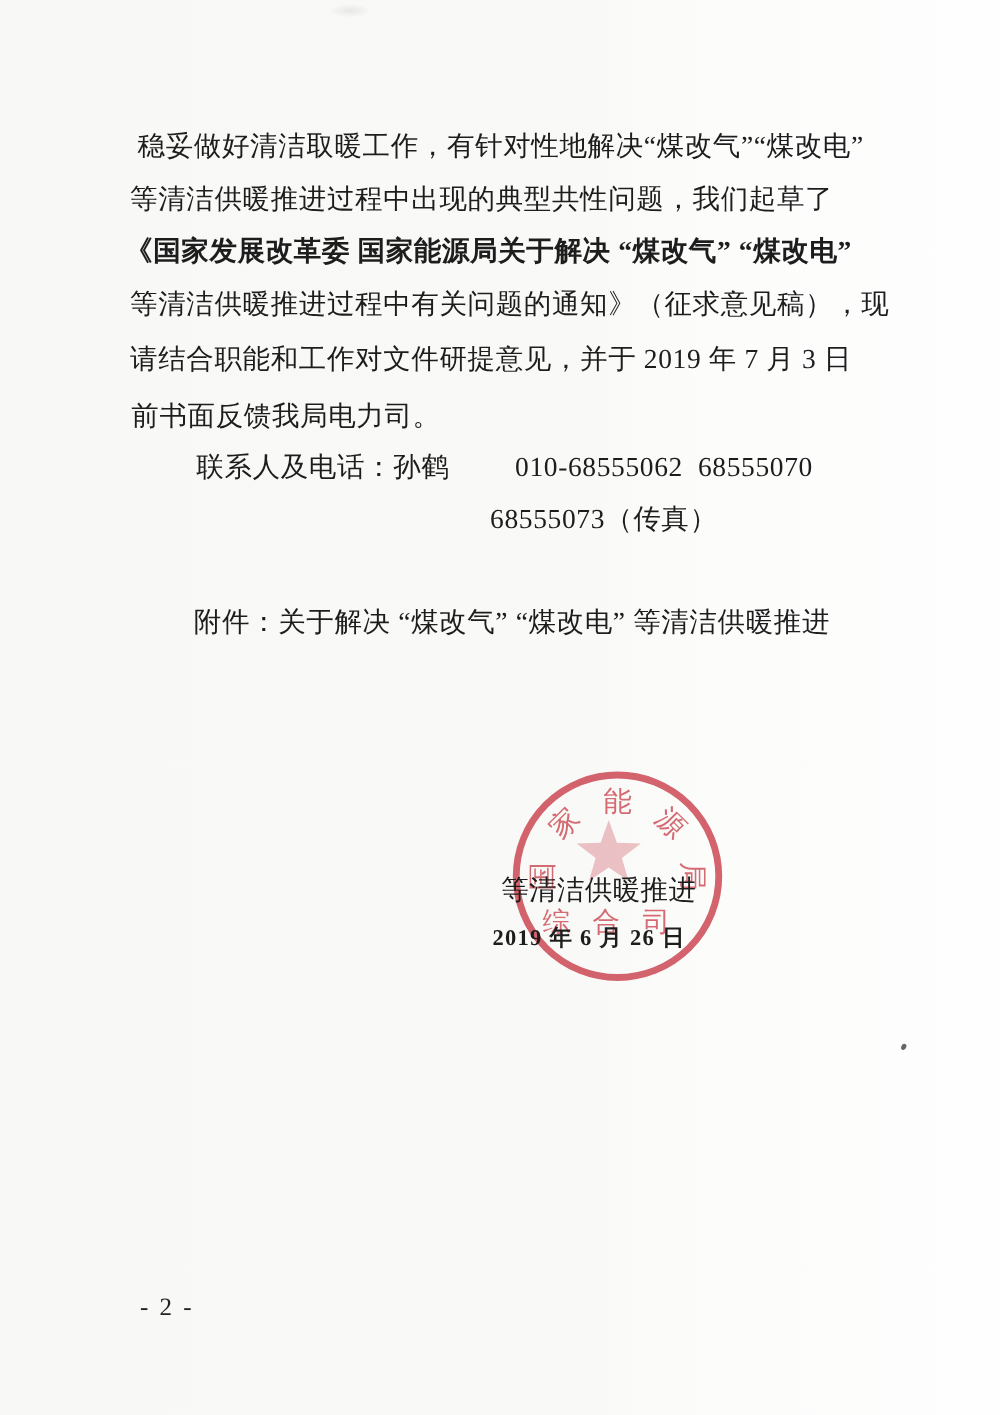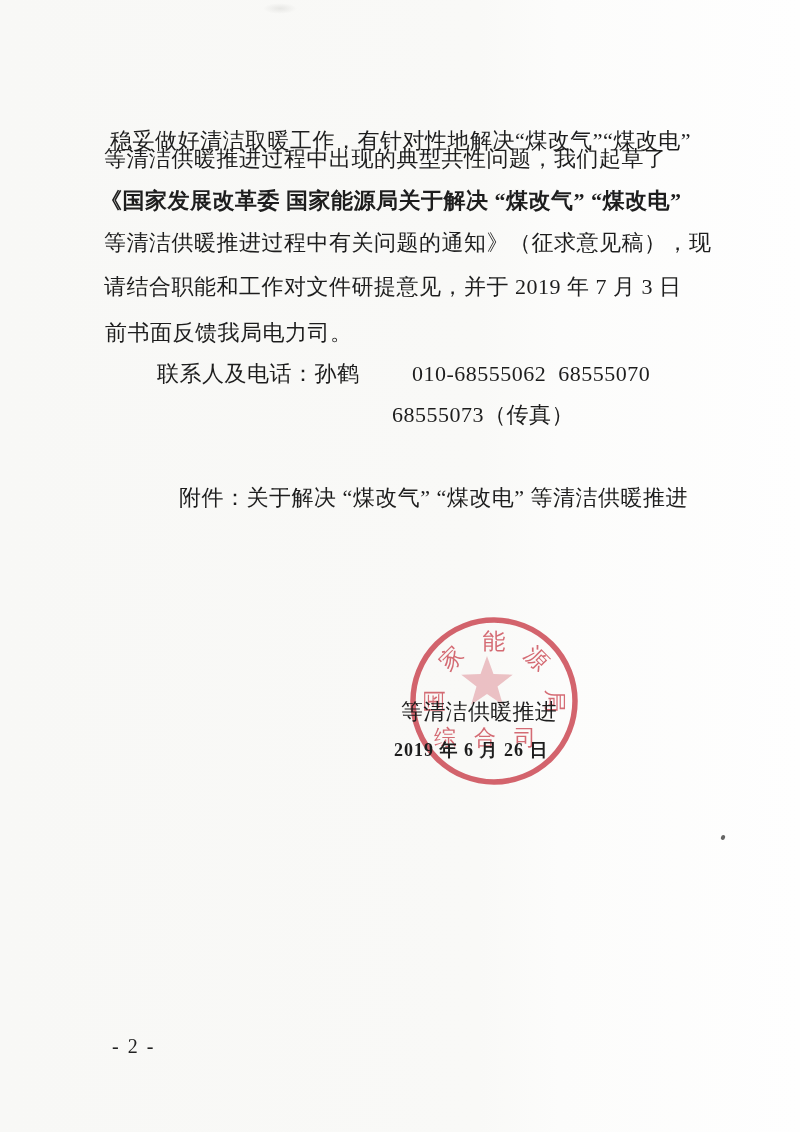--- a/index.html
+++ b/index.html
@@ -11,30 +11,30 @@
     font-family:"Liberation Serif","DejaVu Serif",serif;
   }
   .txt{
     position:absolute;
     color:#1d1d1d;
     font-size:22px;
     line-height:1.28;
     white-space:pre;
     letter-spacing:0.5px;
   }
-  .l1{left:110px;top:103px;margin-top:24px;}
+  .l1{left:110px;top:103px;}
   .l2{left:104px;top:145px;}
   .l3{left:100px;top:187px;font-weight:bold;}
   .l4{left:104px;top:229px;}
   .l5{left:104px;top:273px;}
   .l6{left:105px;top:319px;}
   .contact-label{left:157px;top:360px;}
   .phones1{left:392px;top:360px;margin-left:20px;}
   .phones2{left:392px;top:401px;}
-  .att1{left:155px;top:484px;margin-left:24px;}
+  .att1{left:155px;top:484px;}
   .att2{left:218px;top:525px;}
   .sig-org{left:401px;top:698px;font-size:22px;letter-spacing:0.3px;}
   .sig-date{left:394px;top:739px;font-size:18px;letter-spacing:1px;font-weight:bold;}
   .page-number{left:112px;top:1034px;font-size:20px;letter-spacing:2px;color:#222;}
   .seal{
     position:absolute;
     left:398px;top:605px;
     width:200px;height:200px;
     opacity:0.88;
   }

